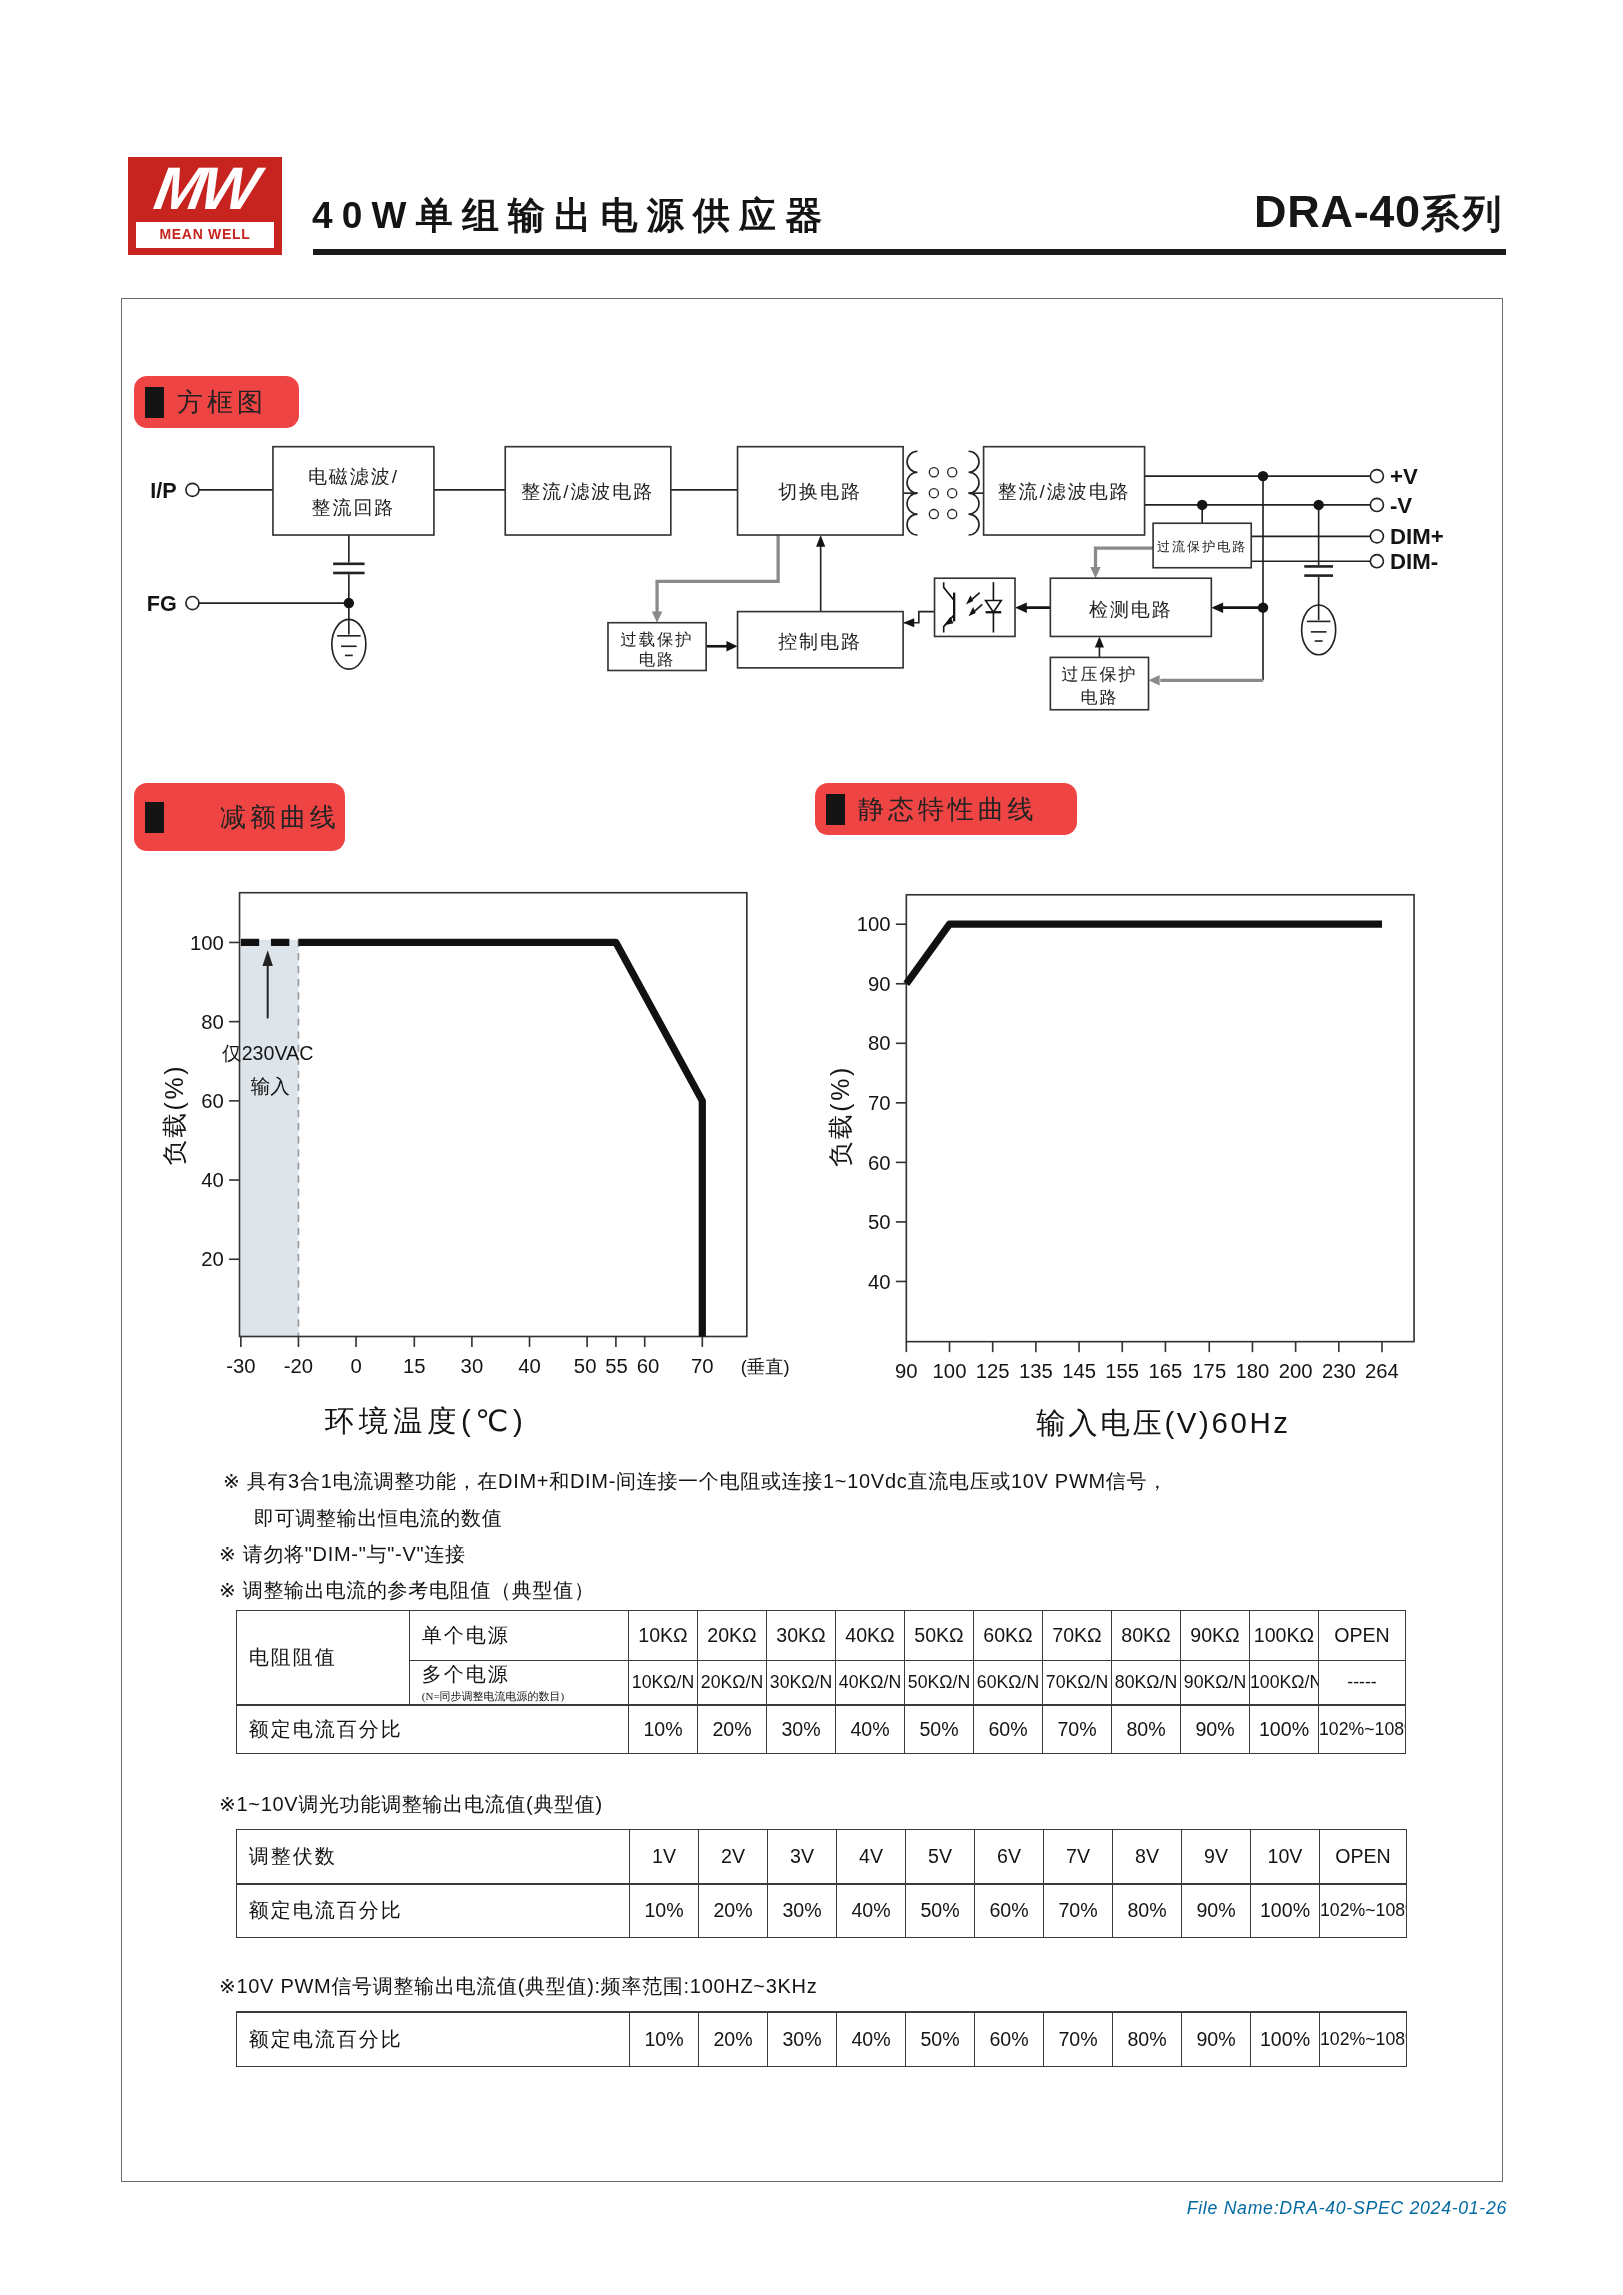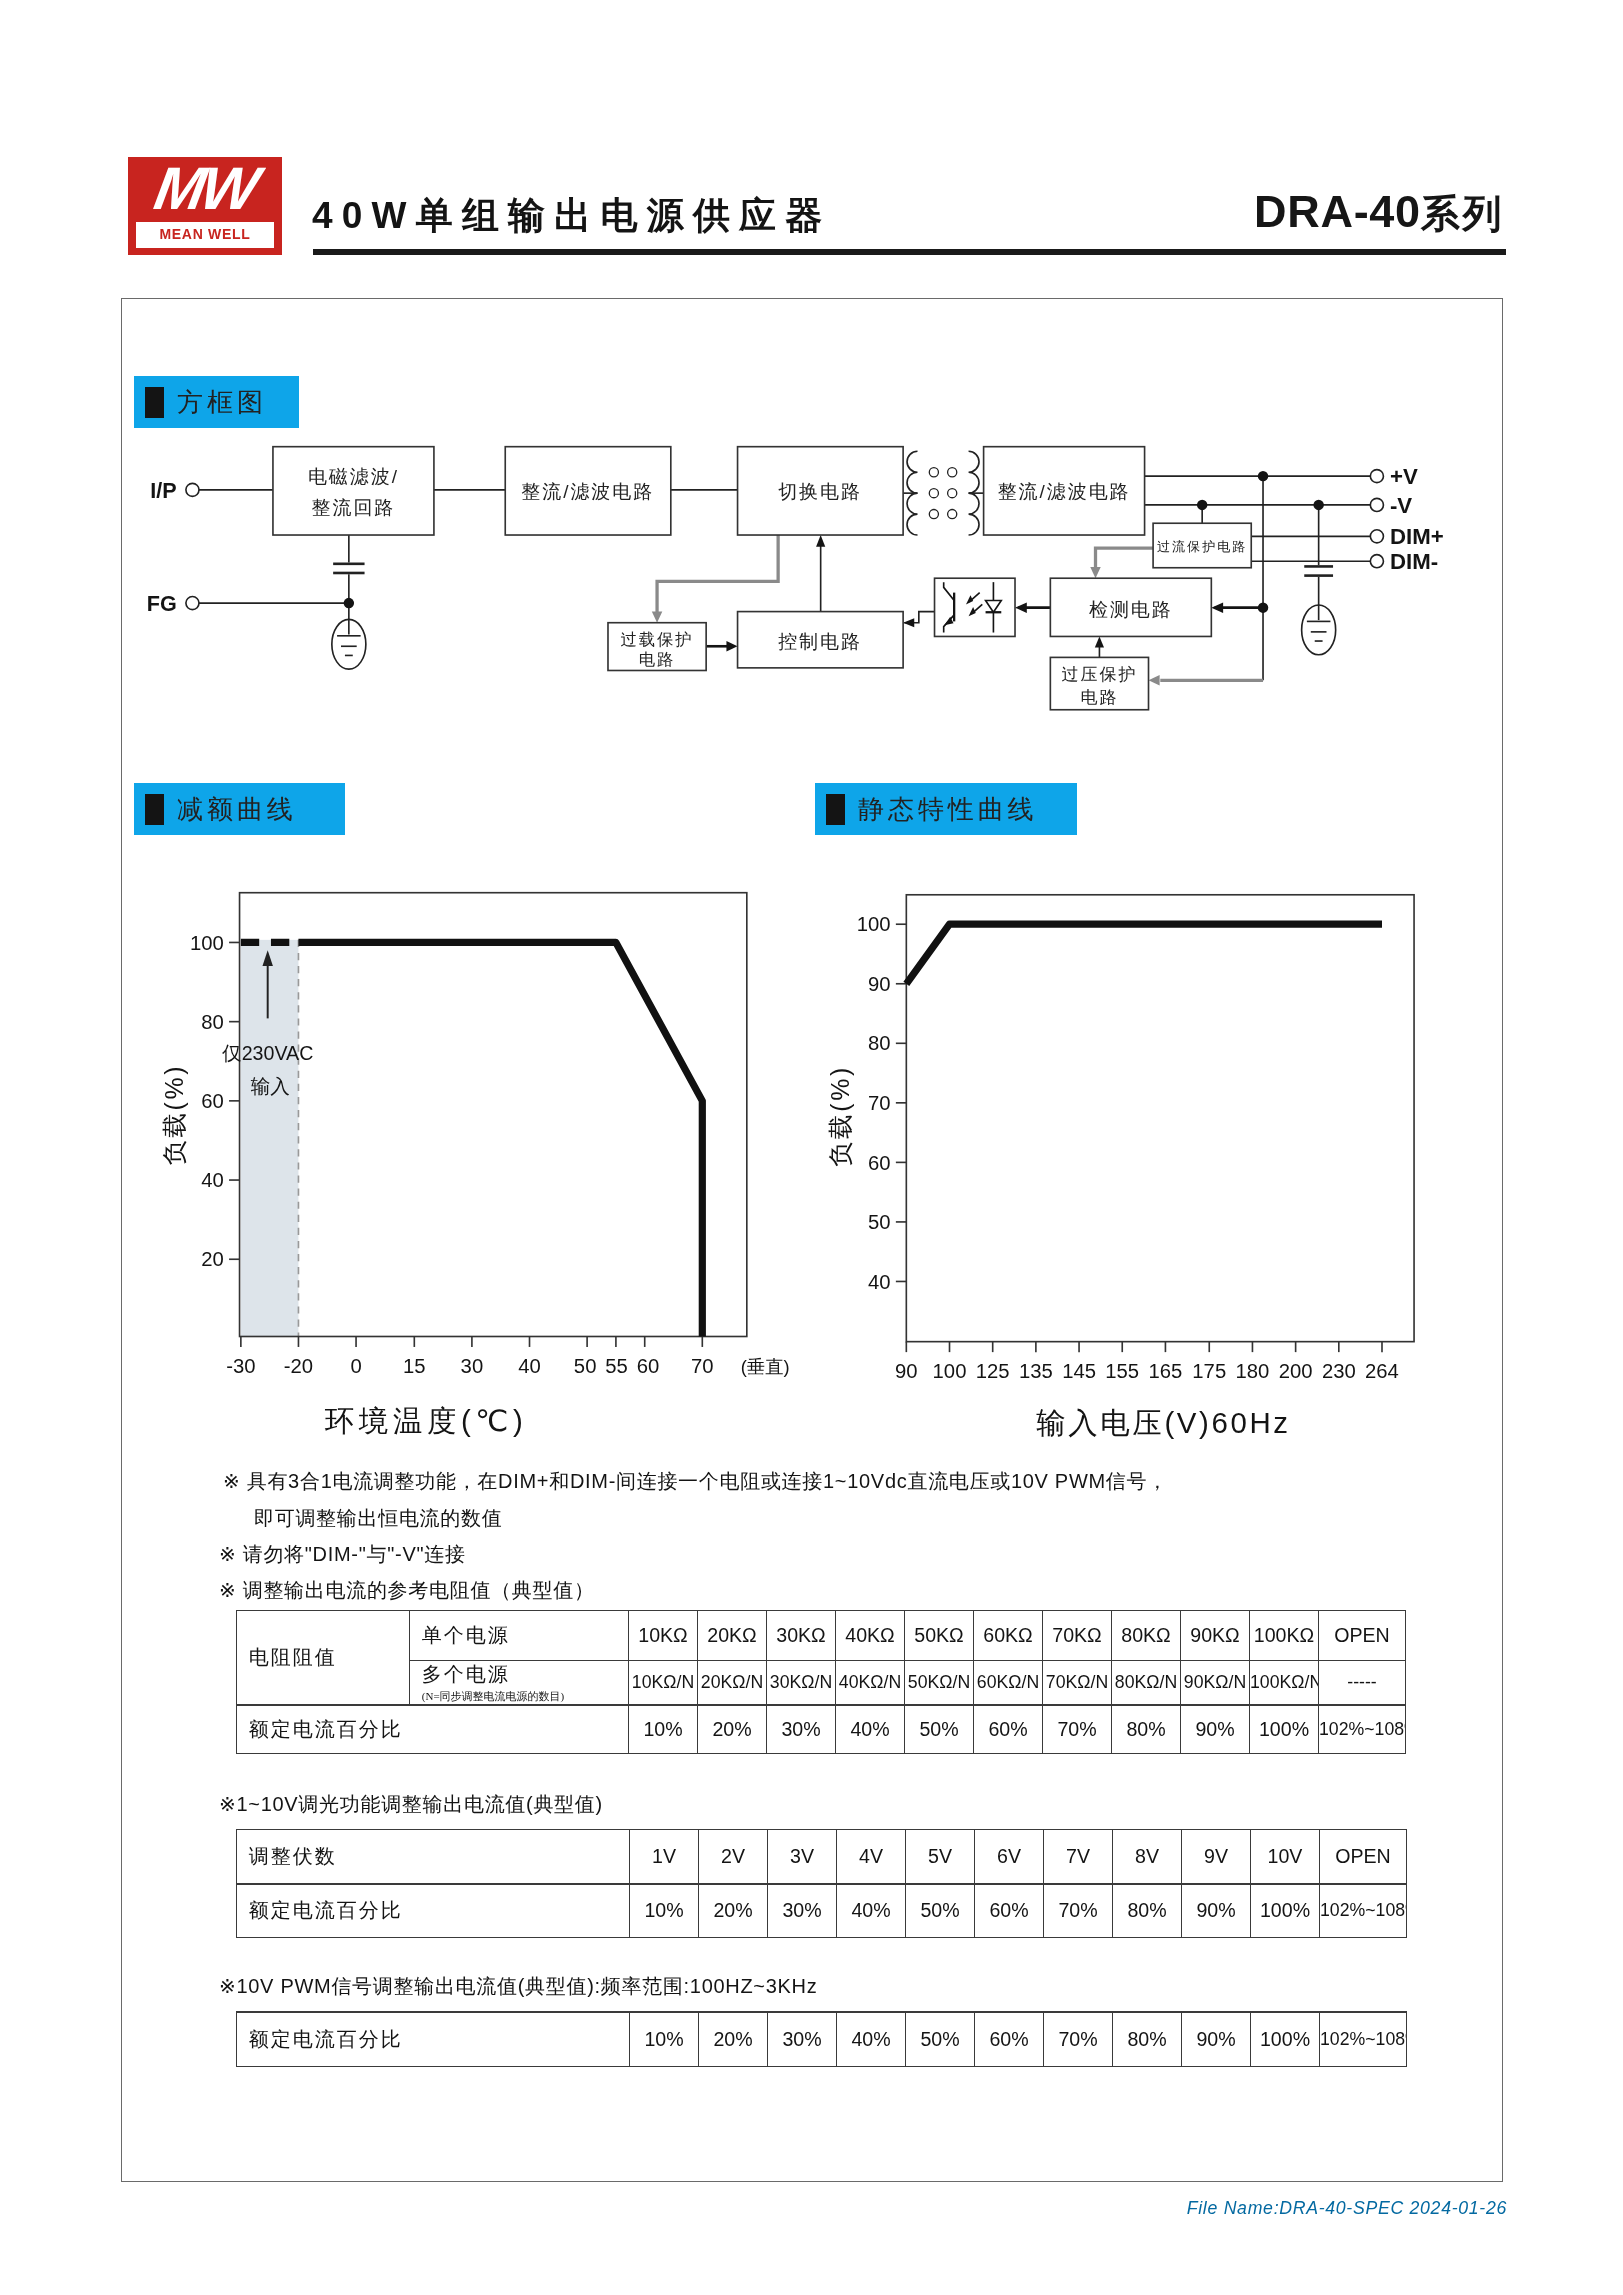--- a/index.html
+++ b/index.html
@@ -15,21 +15,21 @@
                 border:1.3px solid #c8241f; color:#c8241f; font-weight:bold; font-size:14px;
                 text-align:center; line-height:24px; letter-spacing:0.7px; }
   .doc-title { left:312px; top:191px; font-size:37px; font-weight:700; letter-spacing:9.2px; color:#141414; white-space:nowrap; }
   .series { right:119px; top:186px; white-space:nowrap; }
   .series .model { font-size:45px; font-weight:800; letter-spacing:0.7px; }
   .series .suffix { font-size:39px; font-weight:700; letter-spacing:2.6px; }
   .header-rule { left:313px; top:249px; width:1193px; height:5.9px; background:#1a1a1a; }
 
   .frame { left:121px; top:298px; width:1380px; height:1882px; border:1.3px solid #6a6a6a; }
 
-  .sec-label { background:#0ea5e9; display:flex; align-items:center; }
+  .sec-label { background:#ef4444; display:flex; align-items:center;border-radius:13px; }
   .sec-label .sq { width:19.6px; height:31px; background:#141414; margin:0 13px 0 10.5px; flex:0 0 auto; }
   .sec-label .txt { font-size:26px; letter-spacing:3.9px; color:#222; white-space:nowrap; }
 
   .note { font-size:20px; color:#141414; white-space:nowrap; letter-spacing:0.7px; }
 
   table.t { position:absolute; border-collapse:collapse; table-layout:fixed; background:#fff; }
   table.t td { border:1.3px solid #3a3a3a; text-align:center; font-size:19.6px; color:#141414;
                padding:0; overflow:hidden; white-space:nowrap; }
   table.t td.lbl { text-align:left; padding-left:11.8px; font-size:20px; letter-spacing:2px; }
   table.t td.sm { font-size:17.7px; }
@@ -55,21 +55,21 @@
     <span class="model">DRA-40</span><span class="suffix">系列</span>
   </div>
   <div class="abs header-rule"></div>
 
   <div class="abs frame"></div>
 
   <div class="abs sec-label" style="left:134px;top:376px;width:165px;height:52px;">
     <span class="sq"></span>
     <span class="txt">方框图</span>
   </div>
-  <div class="abs sec-label" style="left:134px;top:783px;width:211px;height:52px;">
+  <div class="abs sec-label" style="left:134px;top:783px;width:211px;height:68px;gap:43px;">
     <span class="sq"></span>
     <span class="txt">减额曲线</span>
   </div>
   <div class="abs sec-label" style="left:815px;top:783px;width:262px;height:52px;">
     <span class="sq"></span>
     <span class="txt">静态特性曲线</span>
   </div>
 
   <svg class="abs" style="left:121px;top:412px;" width="1381" height="373" viewBox="185 630 2110 570">
 

